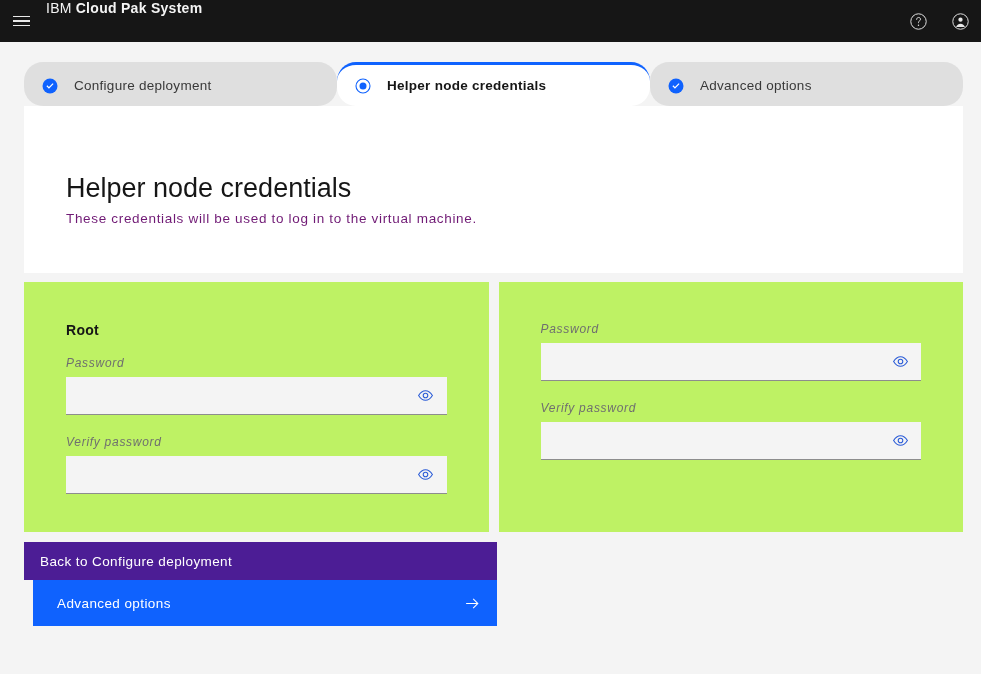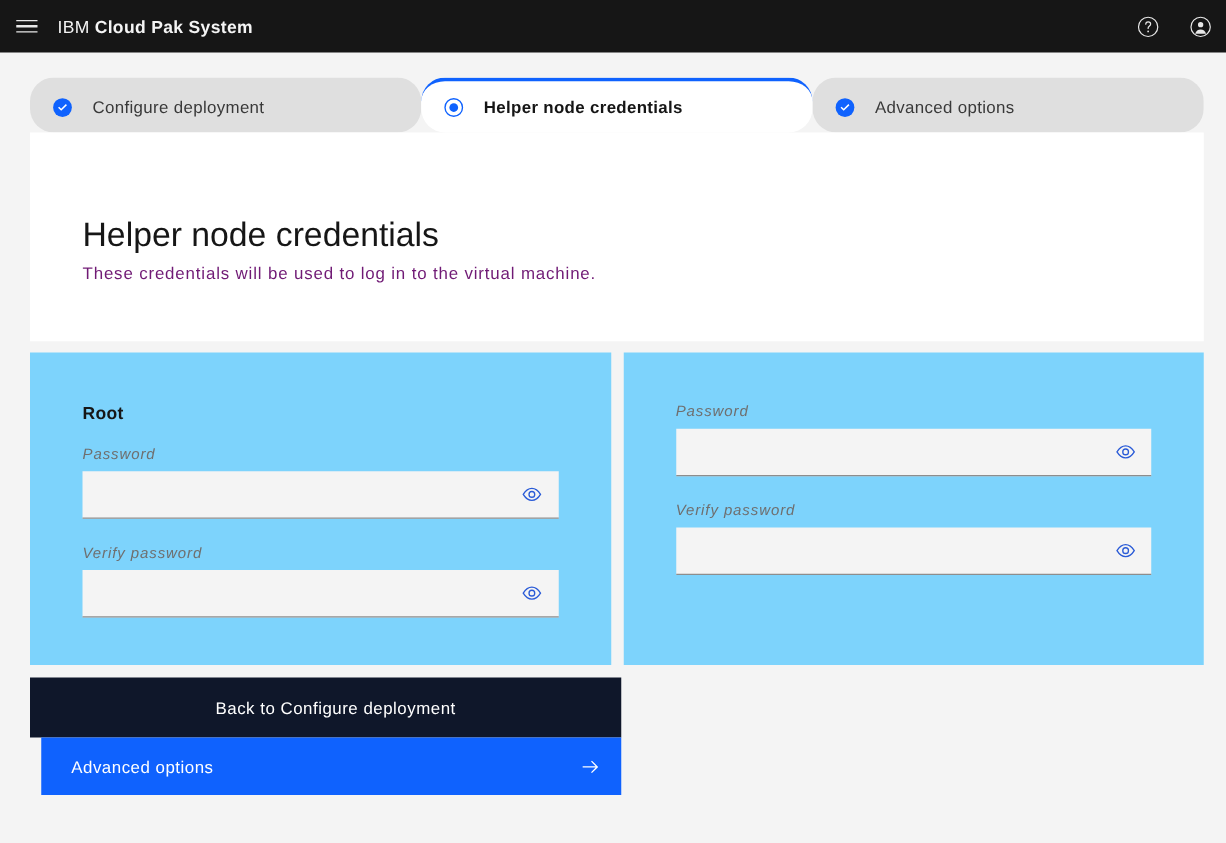--- a/index.html
+++ b/index.html
@@ -18,21 +18,21 @@
   }
 
   
   .header {
     position: absolute;
     top: 0; left: 0;
     width: 981px;
     height: 42px;
     background: #161616;
     display: flex;
-    align-items: center;
+    align-items: flex-start;
   }
   .hamburger {
     width: 42px;
     height: 42px;
     display: flex;
     flex-direction: column;
     align-items: center;
     justify-content: center;
     gap: 3px;
     cursor: pointer;
@@ -139,21 +139,21 @@
     position: absolute;
     top: 282px;
     left: 24px;
     width: 939px;
     height: 250px;
     display: flex;
     gap: 10px;
   }
   .panel {
     flex: 1 1 0;
-    background: #7dd3fc;
+    background: #bef264;
     padding: 40px 42px 0 42px;
   }
   .panel-heading {
     font-size: 14px;
     font-weight: 700;
     color: #161616;
     letter-spacing: 0.02em;
     margin-bottom: 18px;
   }
   .field { margin-bottom: 20px; }
@@ -213,25 +213,24 @@
     border: none;
     font-family: "Liberation Sans", sans-serif;
     font-size: 13.5px;
     letter-spacing: 0.03em;
     text-align: left;
     cursor: pointer;
     display: flex;
     align-items: center;
   }
   .btn-secondary {
-    height: 48px;
-    background: #0f172a;
+    height: 38px;
+    background: #4c1d95;
     color: #ffffff;
     padding-left: 16px;
-    justify-content: center;
   }
   .btn-primary {
     height: 46px;
     background: #0f62fe;
     color: #ffffff;
     padding: 0 16px 0 24px;
     margin-left: 9px;
     width: 464px;
     justify-content: space-between;
   }

